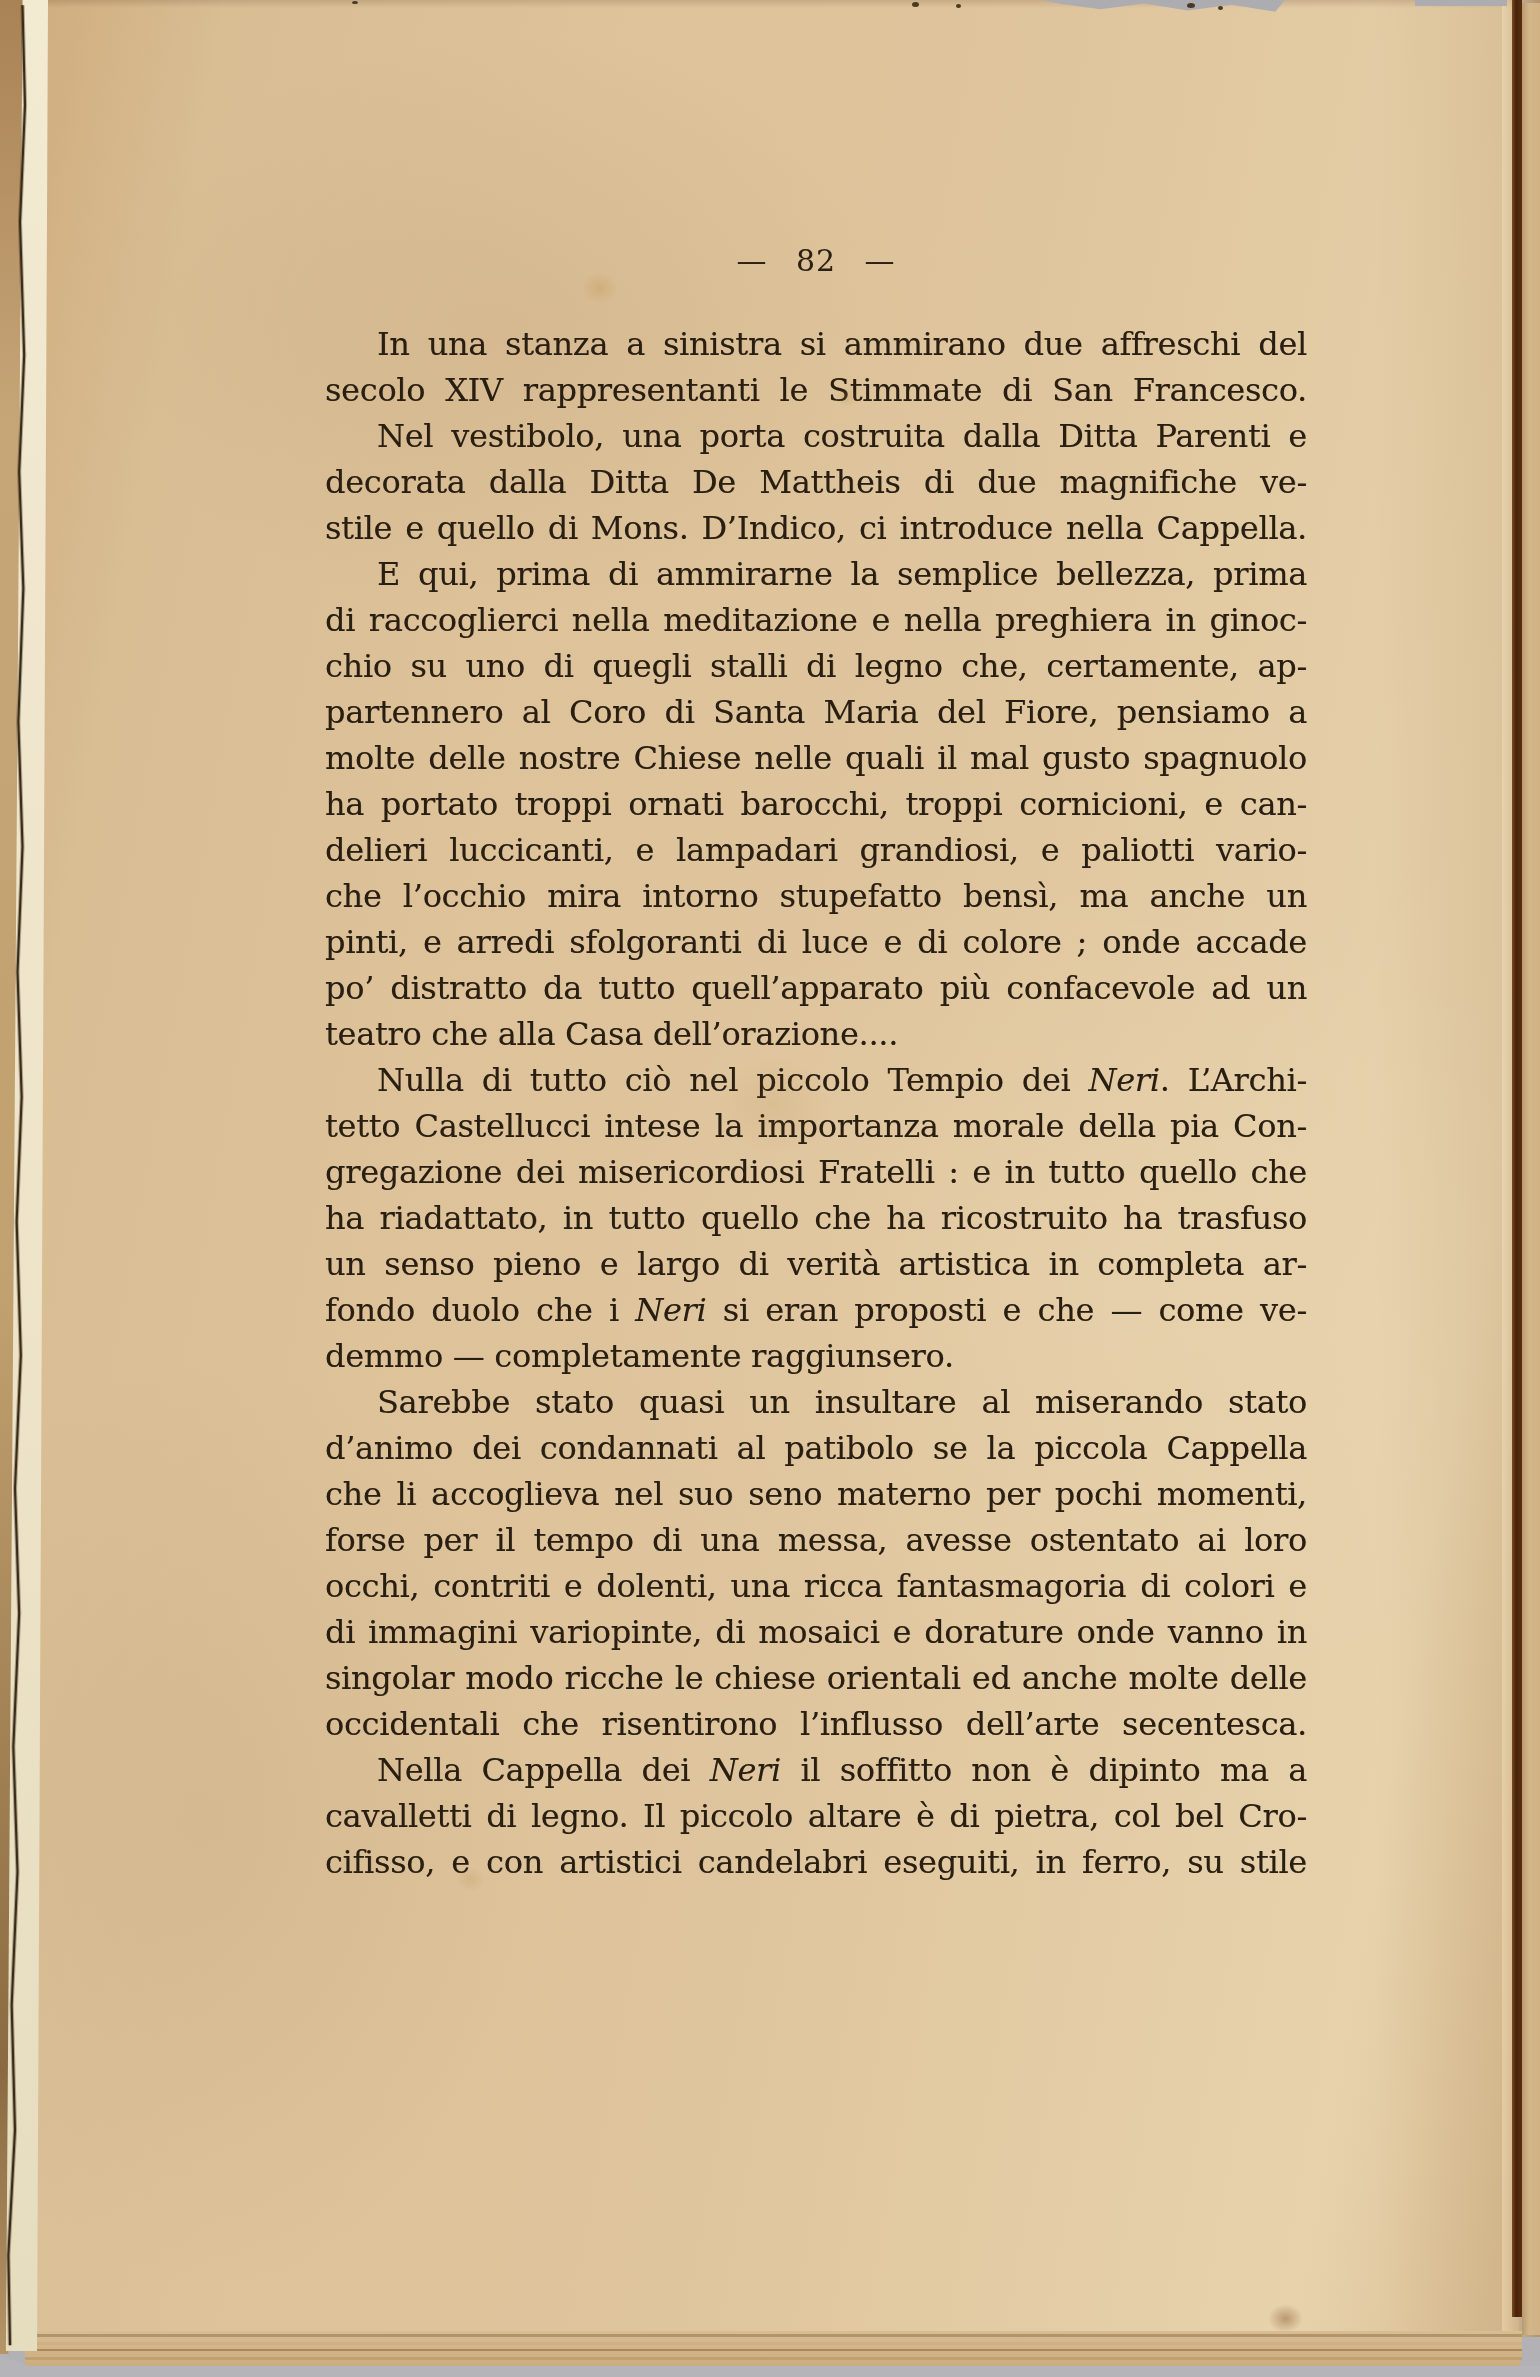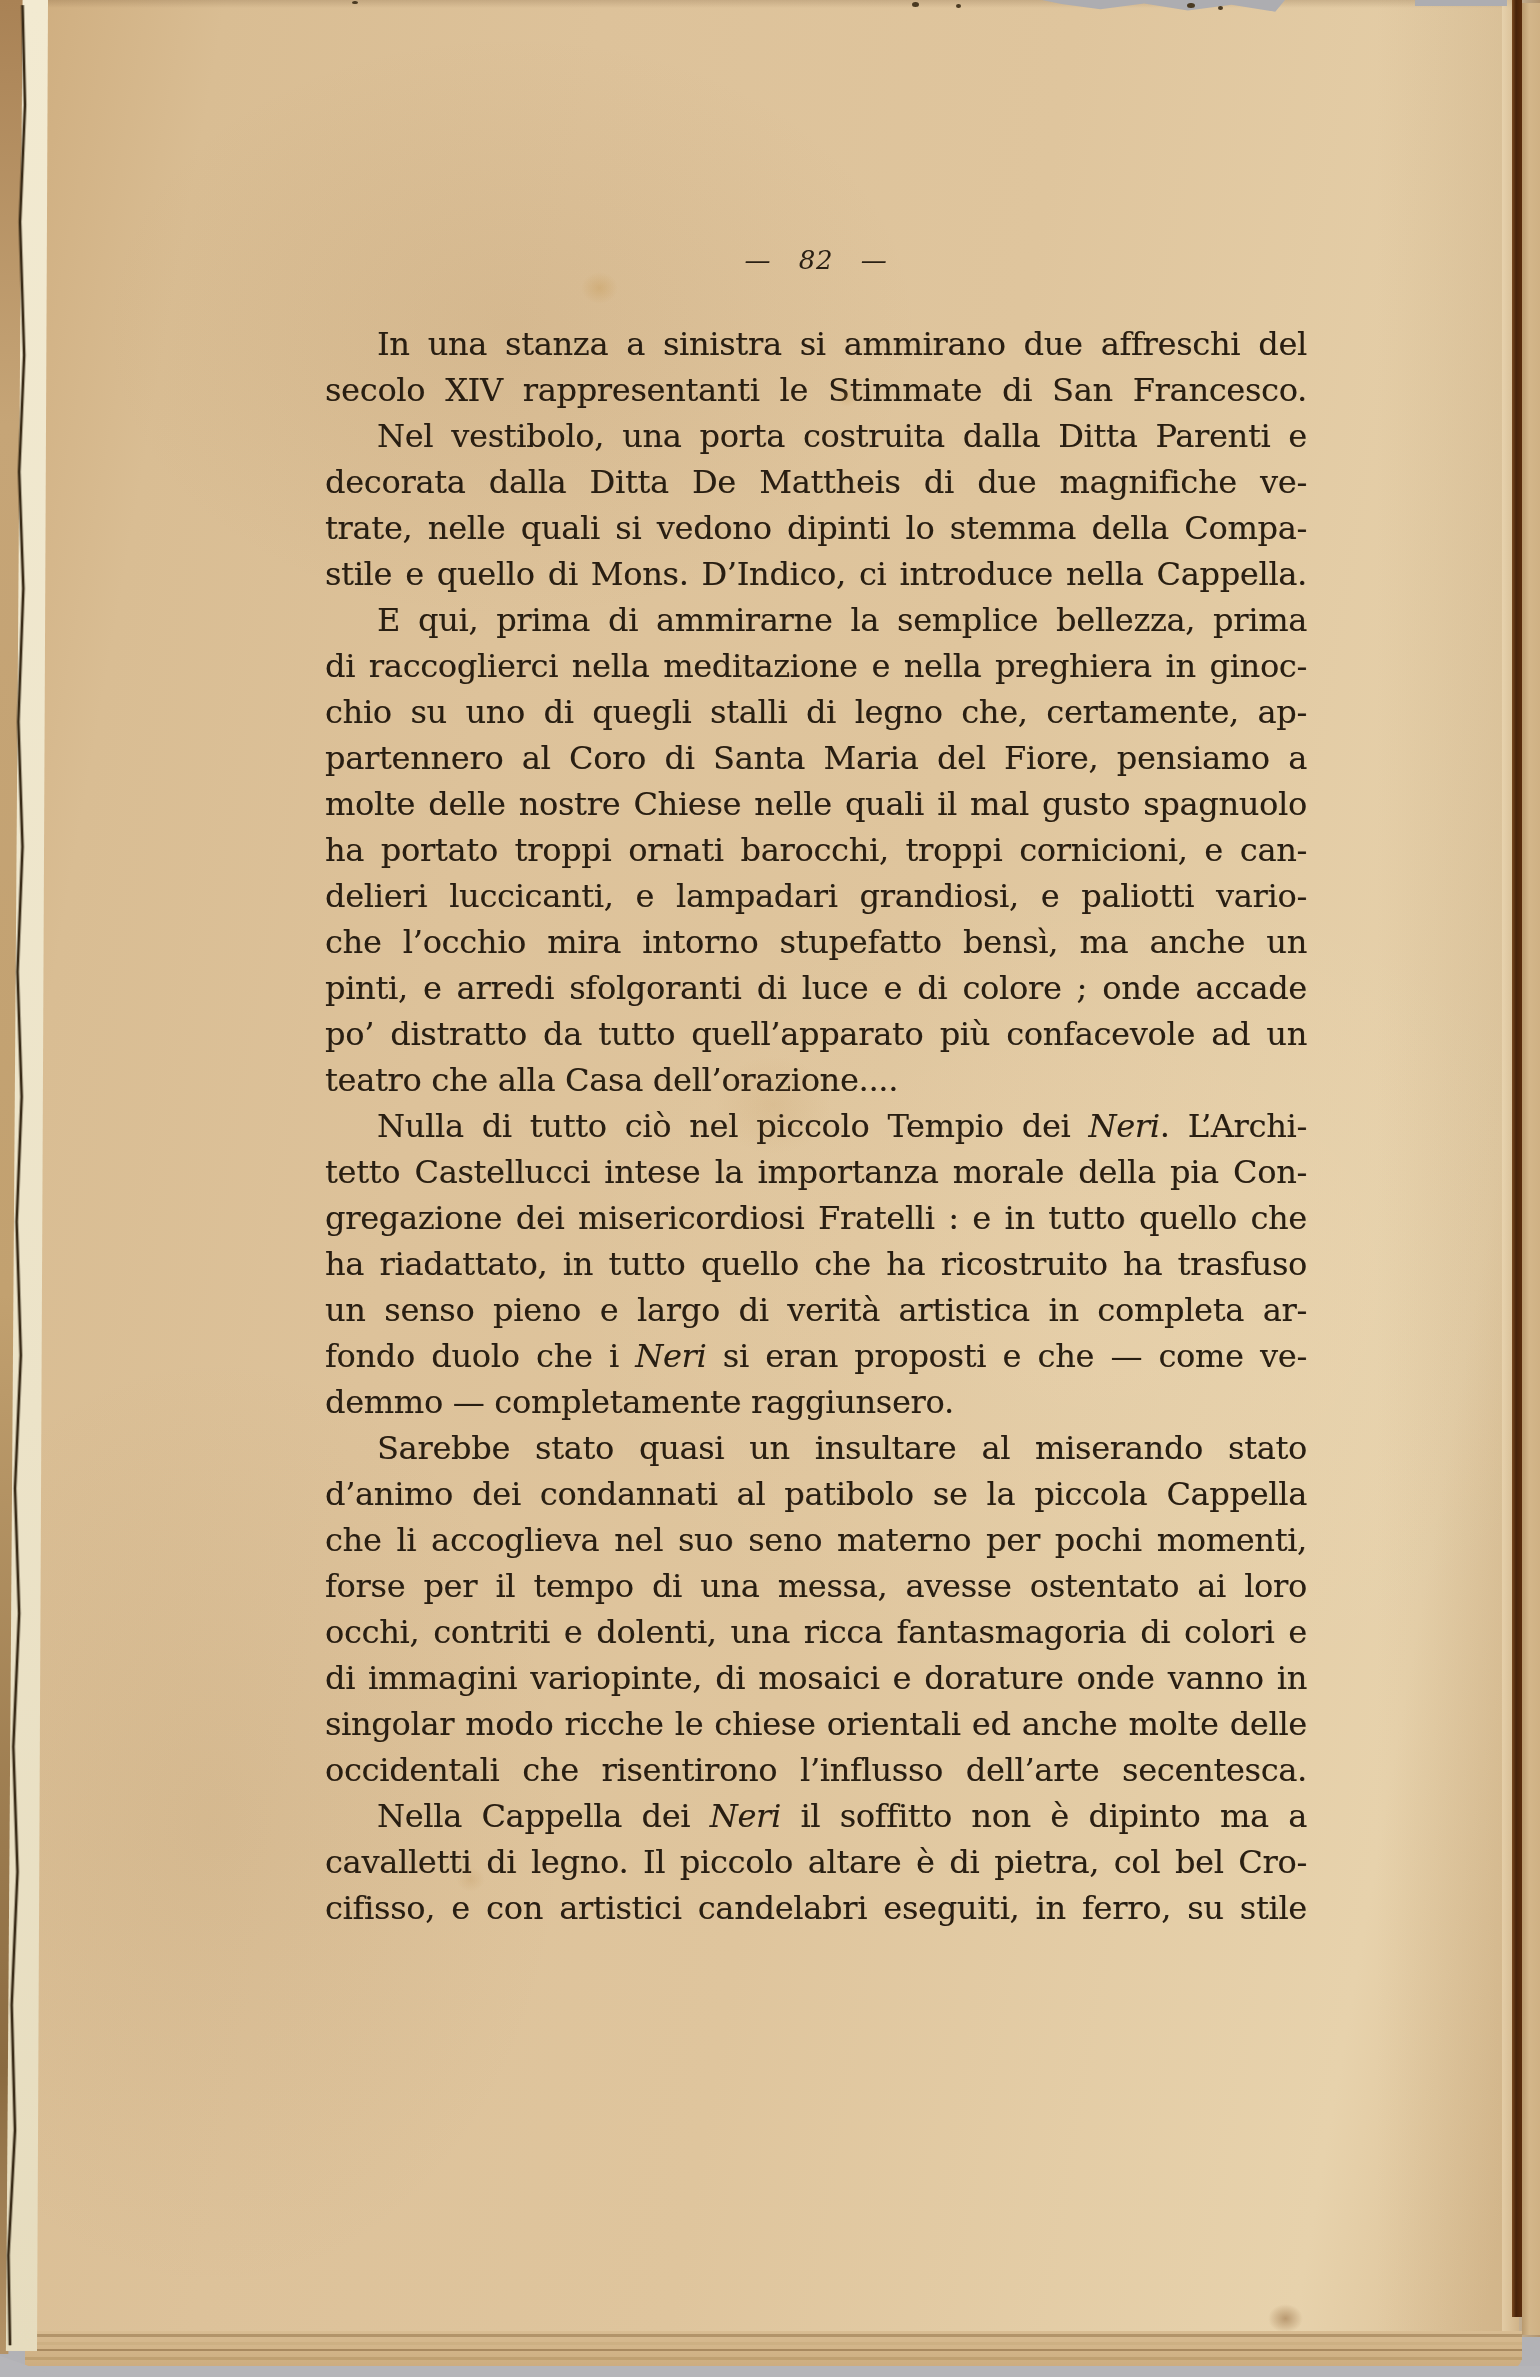--- a/index.html
+++ b/index.html
@@ -43,22 +43,22 @@
     clip-path:polygon(0 11.7px,100% 100%,0 100%);}
   
   .gray-top-r{position:absolute;left:1042px;top:0;width:243px;height:11.7px;background:#adadb1;
     clip-path:polygon(0 0,100% 0,96% 100%,78% 40%,60% 90%,42% 30%,24% 80%,8% 35%);}
   .gray-top-r2{position:absolute;left:1415px;top:0;width:92px;height:5.9px;background:#adadb1;}
   .speck{position:absolute;background:#4a3a22;border-radius:50%;}
   
   .stain{position:absolute;border-radius:50%;pointer-events:none;}
   
   .page-number{position:absolute;left:288px;top:238px;width:982px;height:45px;
-    text-align:center;font-size:26px;line-height:45px;color:#2a2014;word-spacing:18.4px;
-    letter-spacing:0.8px;font-style:italic;}
+    text-align:center;font-size:30px;line-height:45px;color:#2a2014;word-spacing:18.4px;
+    letter-spacing:0.8px;}
   .text-block{position:absolute;left:288px;top:321px;width:982px;color:#281e12;
     font-size:32px;letter-spacing:-0.3px;
     text-shadow:0.3px 0.4px 0.5px rgba(46,30,12,0.35);}
   .line{height:46px;line-height:46px;text-align:justify;text-align-last:justify;
     white-space:normal;}
   .line.indent{text-indent:52px;}
   .line.end-left{text-align-last:left;}
   .line i{font-style:italic;margin-top:48px;}
 </style>
 </head>
@@ -66,21 +66,20 @@
 
 <div class="scan">
 
   <div class="page">
     <div class="page-number">— 82 —</div>
     <div class="text-block">
         <div class="line indent">In una stanza a sinistra si ammirano due affreschi del</div>
         <div class="line">secolo XIV rappresentanti le Stimmate di San Francesco.</div>
         <div class="line indent">Nel vestibolo, una porta costruita dalla Ditta Parenti e</div>
         <div class="line">decorata dalla Ditta De Mattheis di due magnifiche ve-</div>
-        <div class="line">trate, nelle quali si vedono dipinti lo stemma della Compa-</div>
         <div class="line">stile e quello di Mons. D’Indico, ci introduce nella Cappella.</div>
         <div class="line indent">E qui, prima di ammirarne la semplice bellezza, prima</div>
         <div class="line">di raccoglierci nella meditazione e nella preghiera in ginoc-</div>
         <div class="line">chio su uno di quegli stalli di legno che, certamente, ap-</div>
         <div class="line">partennero al Coro di Santa Maria del Fiore, pensiamo a</div>
         <div class="line">molte delle nostre Chiese nelle quali il mal gusto spagnuolo</div>
         <div class="line">ha portato troppi ornati barocchi, troppi cornicioni, e can-</div>
         <div class="line">delieri luccicanti, e lampadari grandiosi, e paliotti vario-</div>
         <div class="line">che l’occhio mira intorno stupefatto bensì, ma anche un</div>
         <div class="line">pinti, e arredi sfolgoranti di luce e di colore ; onde accade</div>

